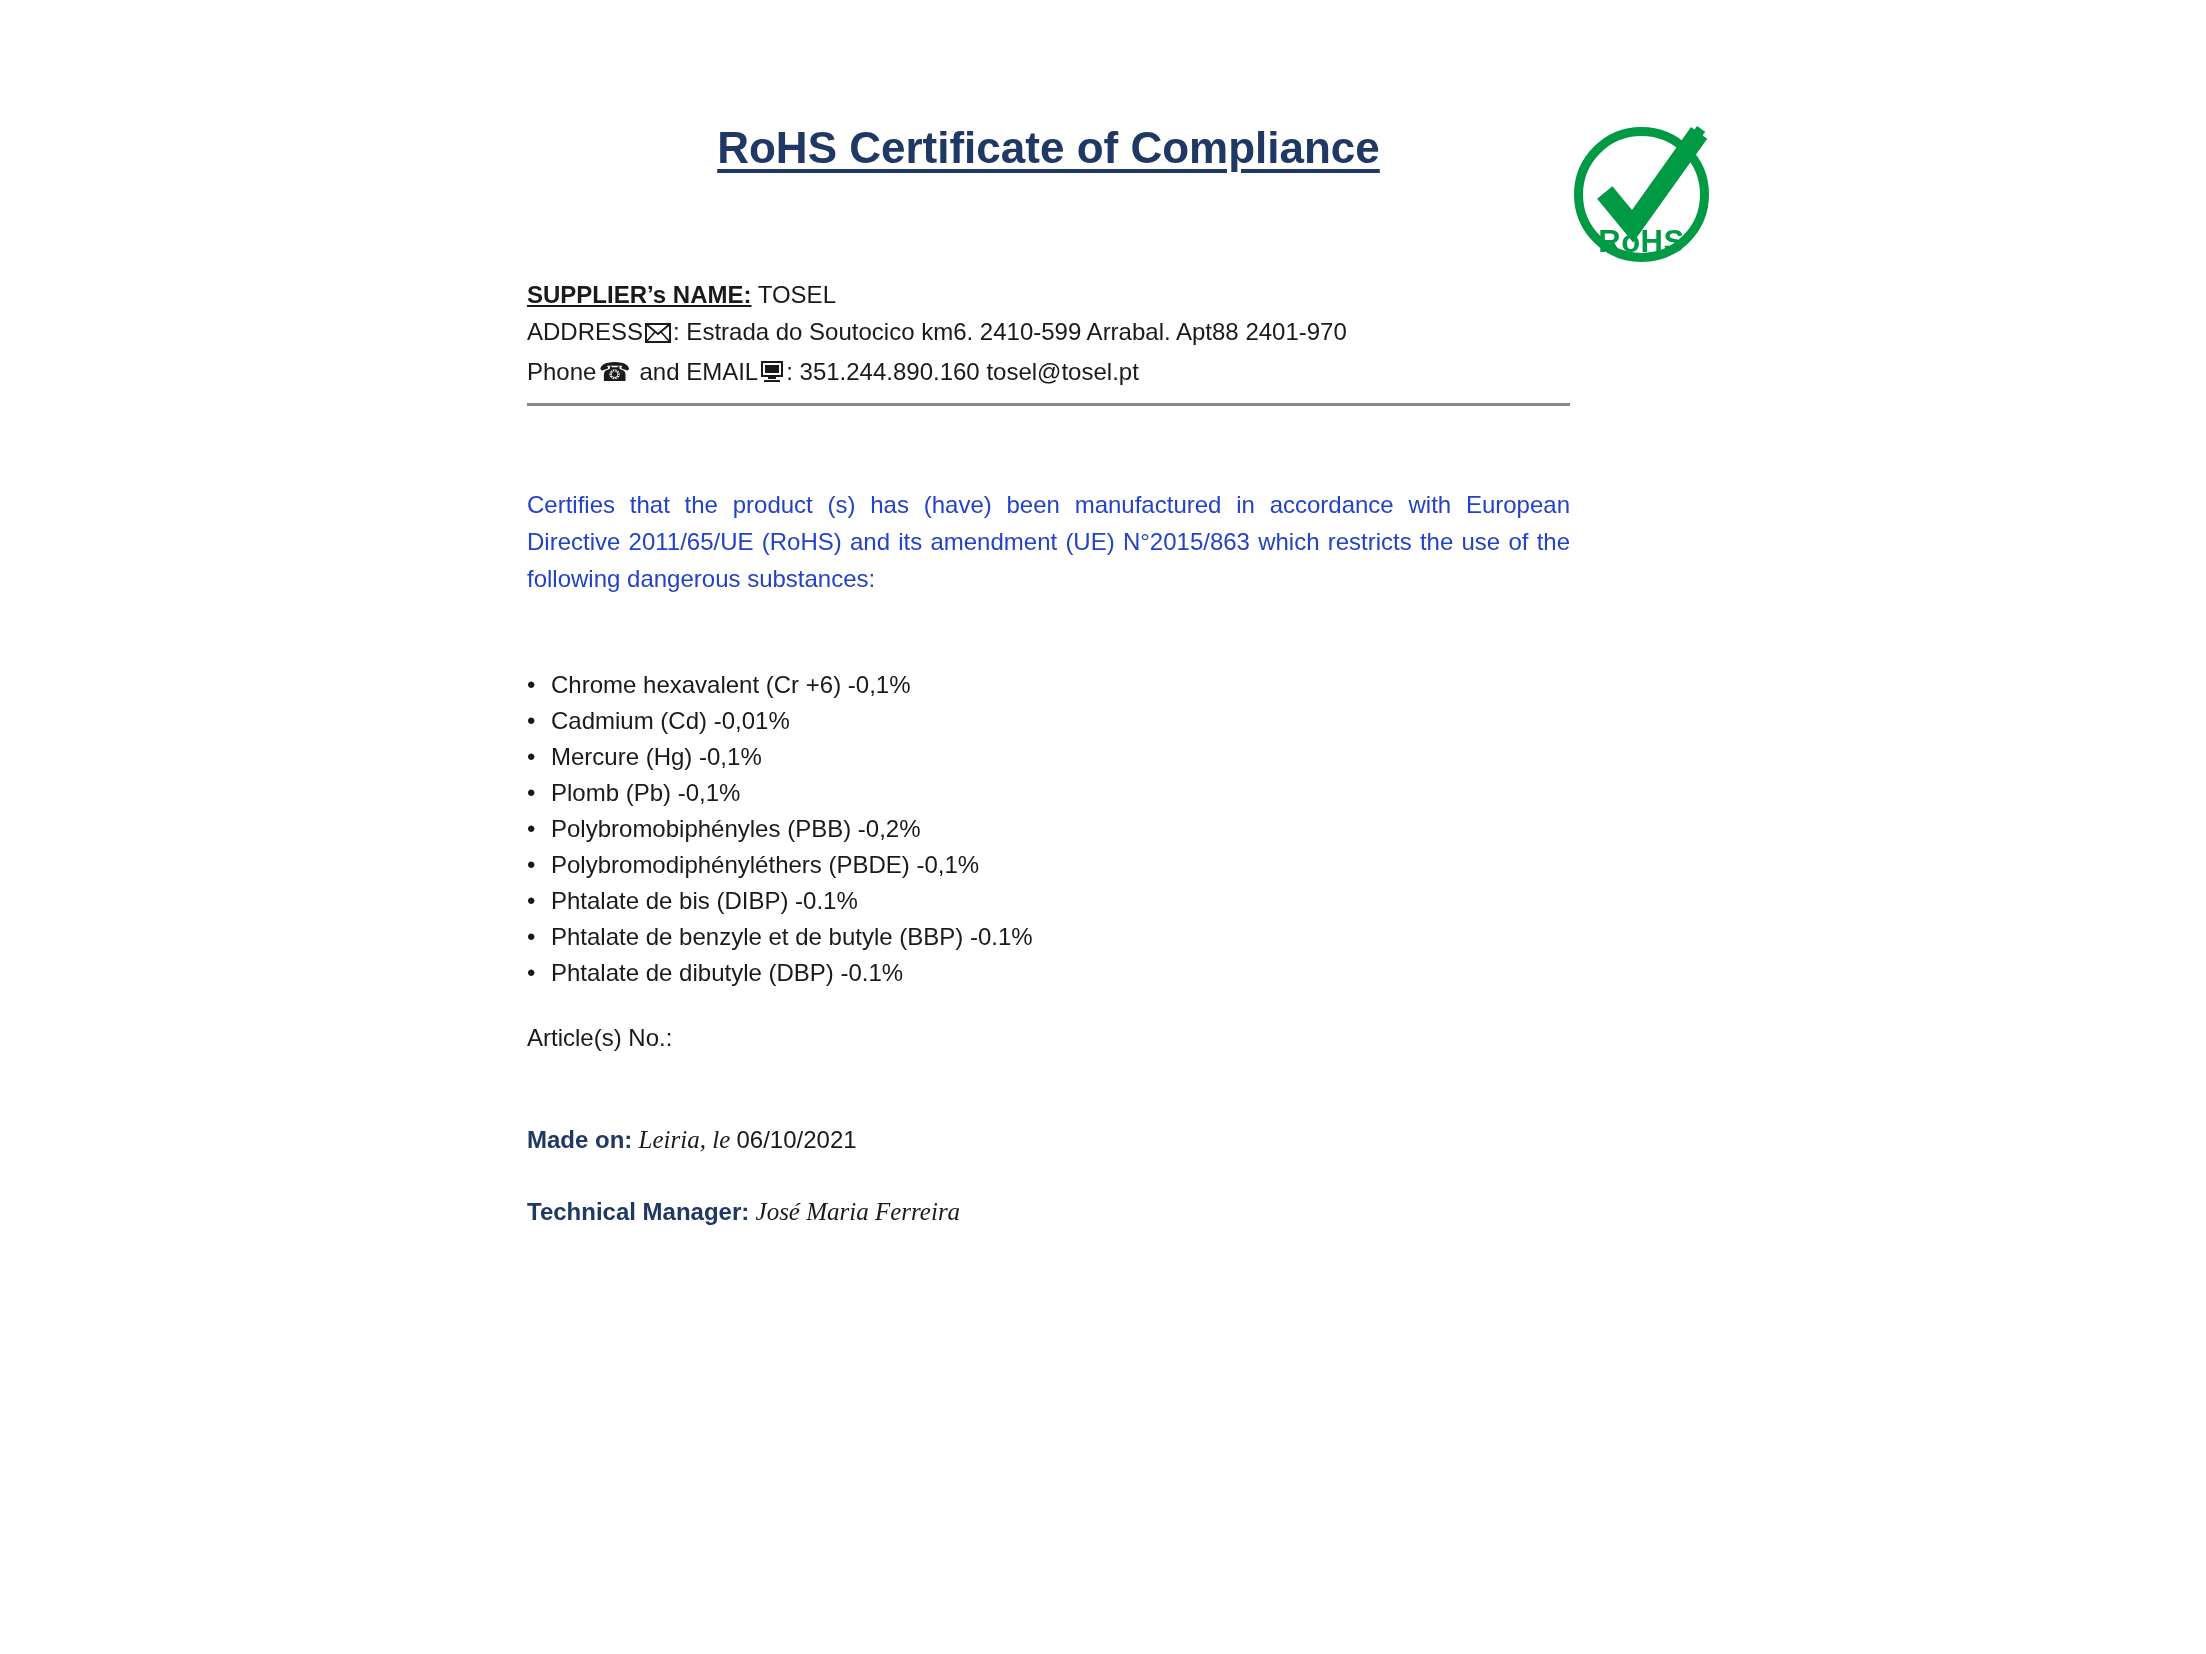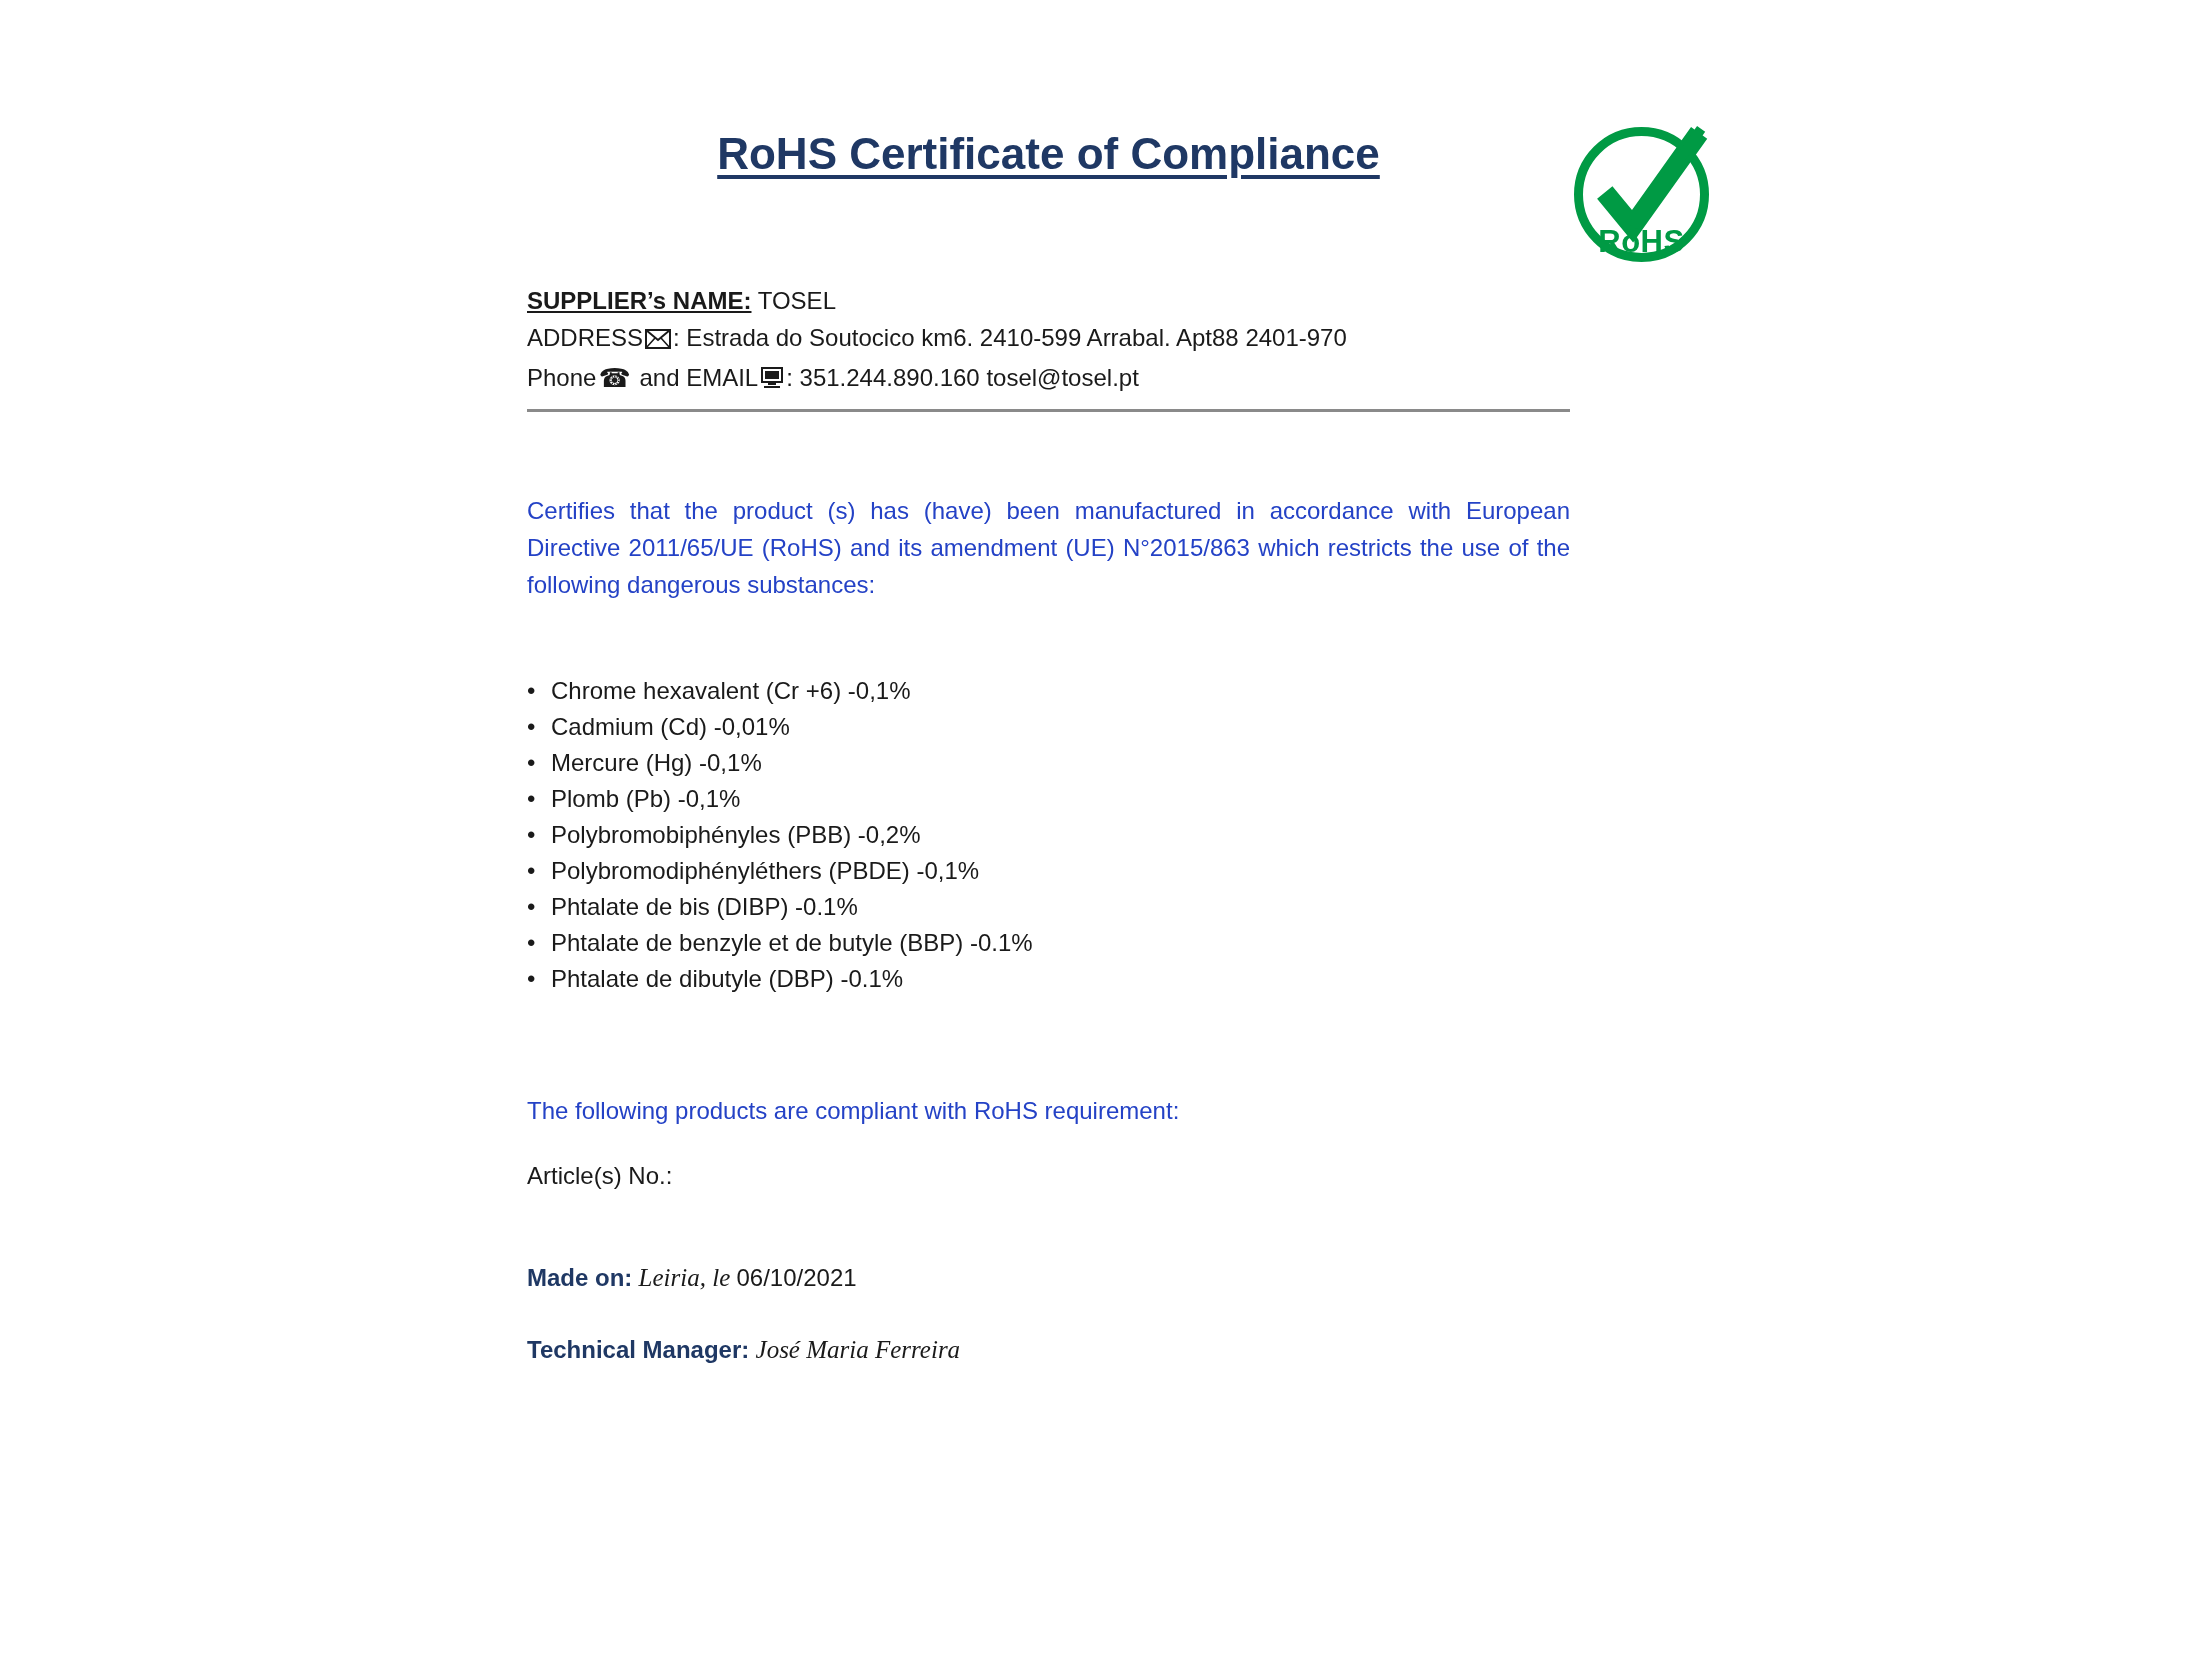--- a/index.html
+++ b/index.html
@@ -6,21 +6,21 @@
     --title-color:#1F3864;
     --body-blue:#2442C6;
     --logo-green:#009A44;
     --ink:#1a1a1a;
   }
   *{margin:0;padding:0;box-sizing:border-box;}
   html,body{width:2207px;height:1655px;background:#ffffff;overflow:hidden;}
   body{font-family:"Liberation Sans", sans-serif;color:var(--ink);}
   .page{position:relative;width:2207px;height:1655px;background:#ffffff;}
 
-  .content{position:absolute;left:527px;top:126px;width:1043px;}
+  .content{position:absolute;left:527px;top:120px;width:1043px;}
 
   .doc-title{
     text-align:center;
     font-size:44px;
     font-weight:bold;
     color:var(--title-color);
     line-height:56px;
   }
   .doc-title span{
     text-decoration:underline;
@@ -124,21 +124,20 @@
       <li><span class="bullet">•</span><span>Cadmium (Cd) -0,01%</span></li>
       <li><span class="bullet">•</span><span>Mercure (Hg) -0,1%</span></li>
       <li><span class="bullet">•</span><span>Plomb (Pb) -0,1%</span></li>
       <li><span class="bullet">•</span><span>Polybromobiphényles (PBB) -0,2%</span></li>
       <li><span class="bullet">•</span><span>Polybromodiphényléthers (PBDE) -0,1%</span></li>
       <li><span class="bullet">•</span><span>Phtalate de bis (DIBP) -0.1%</span></li>
       <li><span class="bullet">•</span><span>Phtalate de benzyle et de butyle (BBP) -0.1%</span></li>
       <li><span class="bullet">•</span><span>Phtalate de dibutyle (DBP) -0.1%</span></li>
     </ul>
 
-    <div class="compliant-line">The following products are compliant with RoHS requirement:</div>
 
     <div class="article-line">Article(s) No.:</div>
 
     <div class="made-on">
       <span class="label">Made on:</span><span class="italic-serif"> Leiria, le </span><span>06/10/2021</span>
     </div>
 
     <div class="manager">
       <span class="label">Technical Manager:</span><span class="italic-serif"> José Maria Ferreira</span>
     </div>

